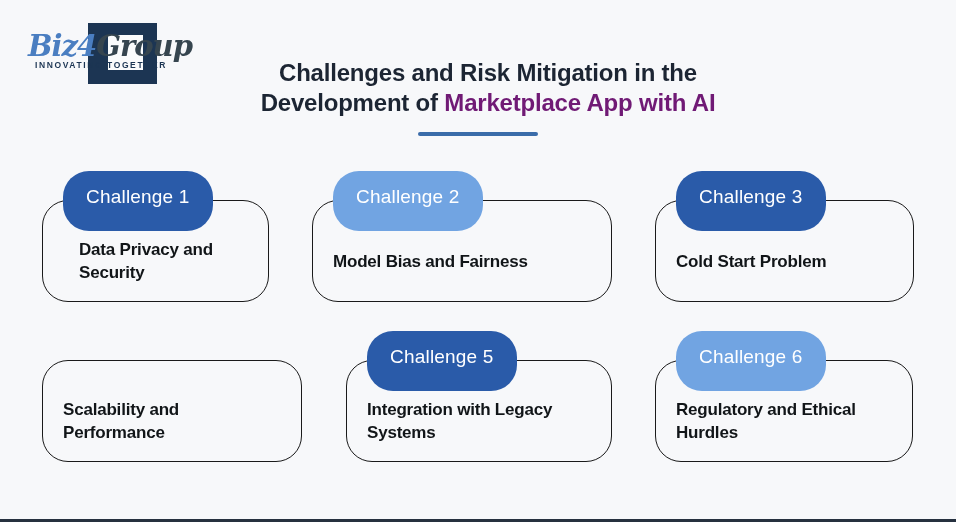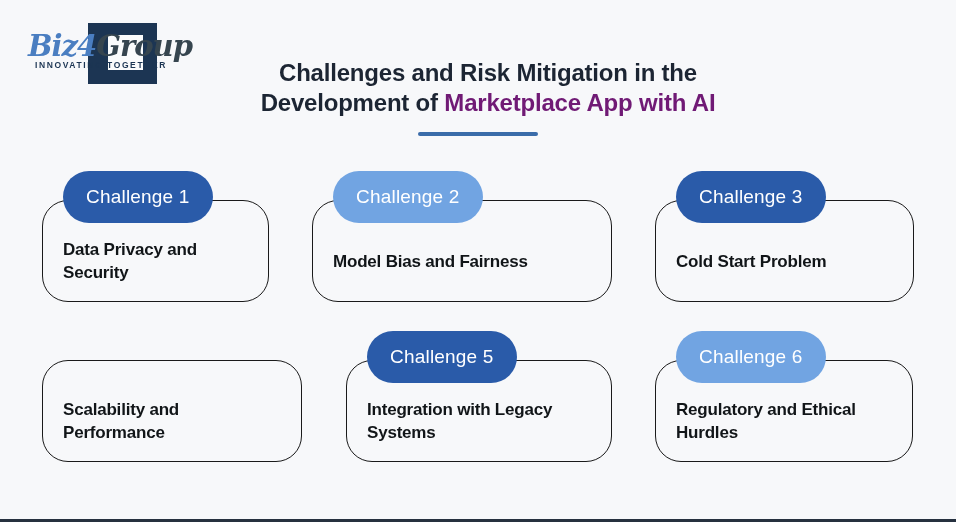--- a/index.html
+++ b/index.html
@@ -33,34 +33,34 @@
     position:absolute;height:102px;border:1.4px solid #1A1A1A;border-radius:26px;
     background:transparent;
   }
   .card-1{left:42px;top:200px;width:227px;}
   .card-2{left:312px;top:200px;width:300px;}
   .card-3{left:655px;top:200px;width:259px;padding-left:36px;}
   .card-4{left:42px;top:360px;width:260px;}
   .card-5{left:346px;top:360px;width:266px;}
   .card-6{left:655px;top:360px;width:258px;}
   .badge{
-    position:absolute;left:20px;top:-30px;height:52px;border-radius:26px;
+    position:absolute;left:20px;top:-30px;height:60px;border-radius:26px;
     padding:0 23px;color:#FFFFFF;font-size:19px;line-height:52px;font-weight:500;
     white-space:nowrap;letter-spacing:0.2px;
   }
   .badge.dark{background:#2A5BA9;}
   .badge.light{background:#71A4E2;}
   .card-content{
     position:absolute;left:20px;right:12px;top:26px;bottom:6px;
     display:flex;align-items:center;
   }
   .card-text{
     font-size:17px;line-height:23px;font-weight:700;color:#111518;letter-spacing:-0.2px;
   }
-  .card-1 .card-text{max-width:175px;}
+  .card-1 .card-text{max-width:175px;margin-left:16px;}
   .card-4 .card-text{max-width:185px;}
   .card-5 .card-text{max-width:225px;}
   .card-6 .card-text{max-width:215px;}
   
   .bottom-bar{position:absolute;left:0;right:0;bottom:0;height:3px;background:#26313F;}
 </style>
 </head>
 <body>
 
 <div class="stage">

